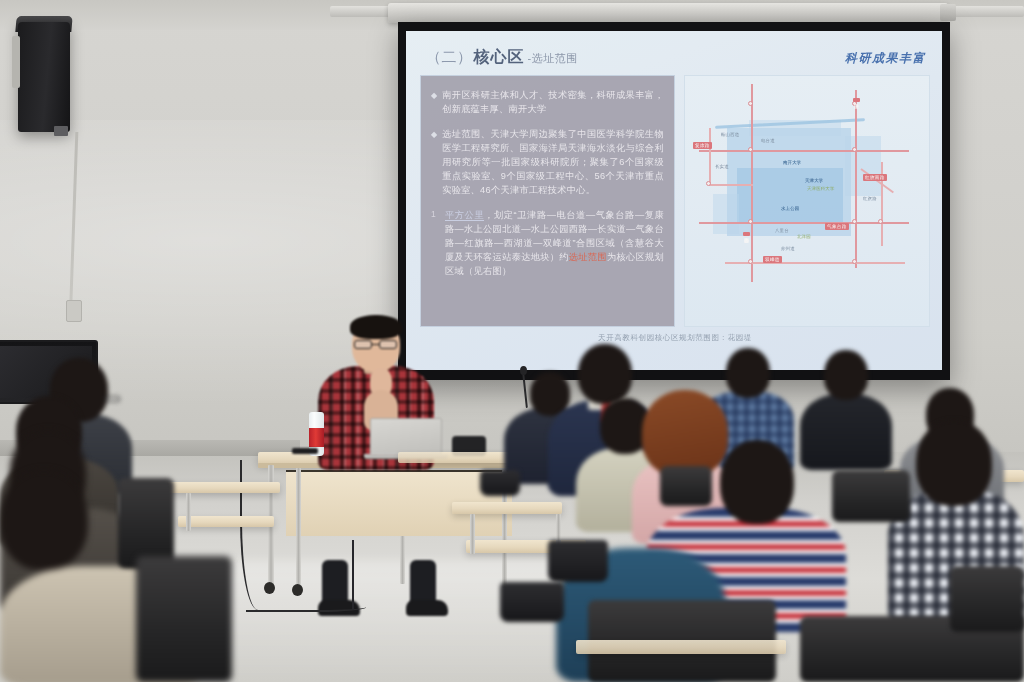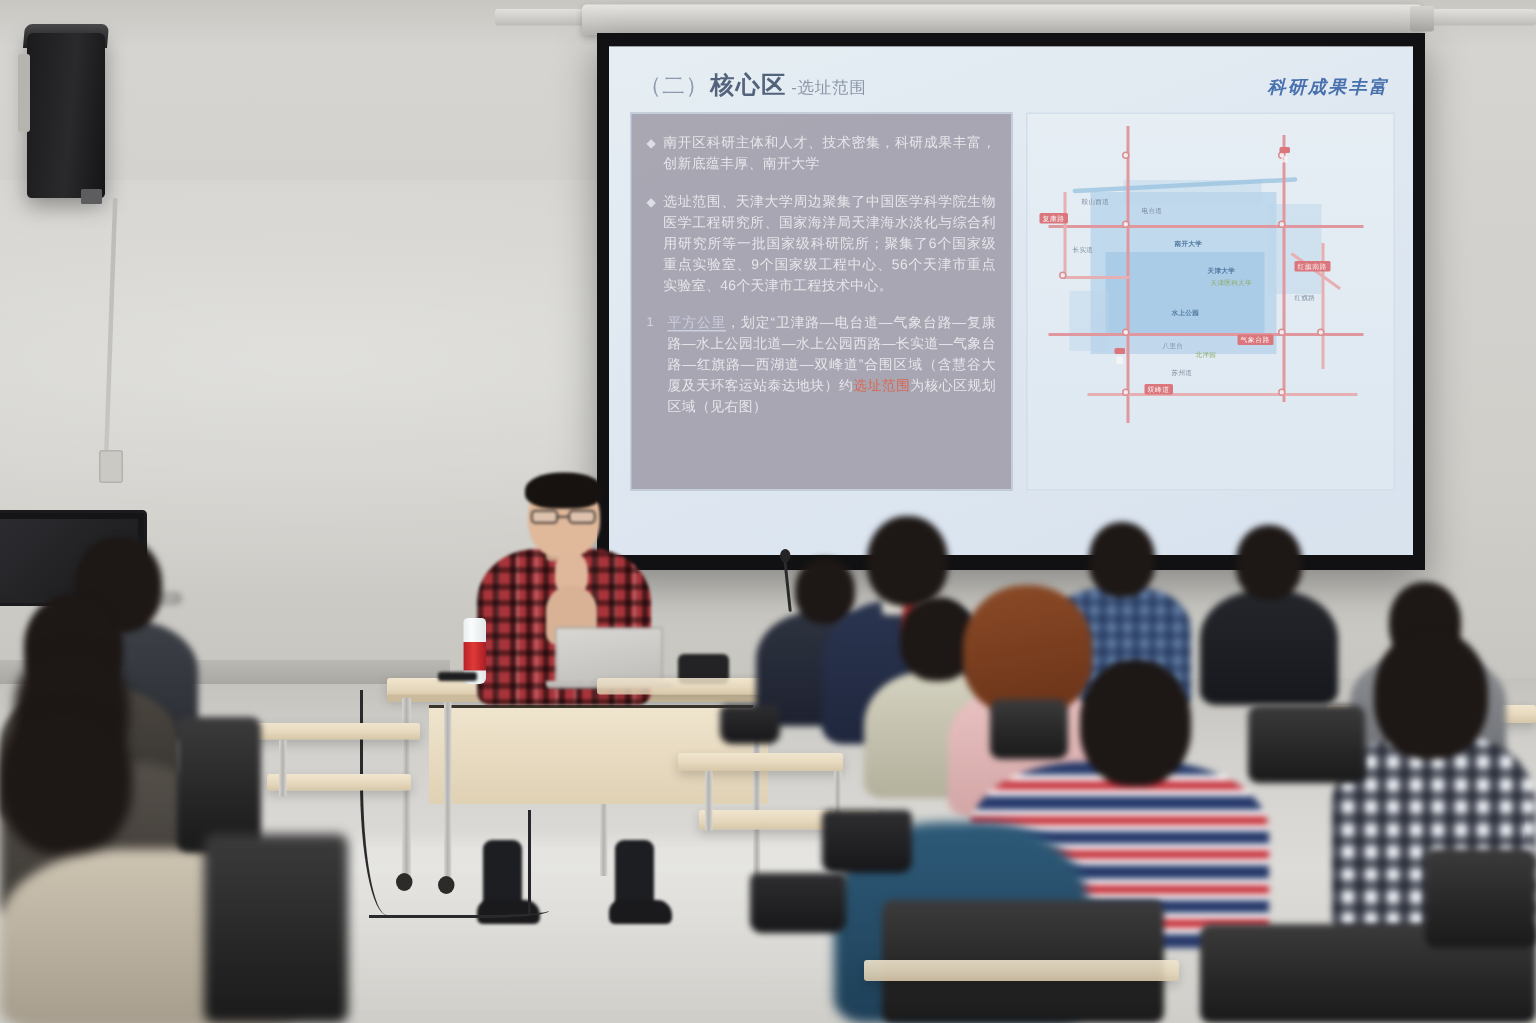--- a/index.html
+++ b/index.html
@@ -416,20 +416,21 @@
               <div class="maplabel" style="left:30px;top:88px;">长实道</div>
               <div class="maplabel" style="left:76px;top:62px;">电台道</div>
               <div class="maplabel maplabel-g" style="left:112px;top:158px;">北洋园</div>
               <div class="maplabel" style="left:178px;top:120px;">红旗路</div>
               <div class="maplabel" style="left:96px;top:170px;">苏州道</div>
 
             </div>
           </div>
         </div>
 
+        <div class="slide-caption">天开高教科创园核心区规划范围图：花园堤</div>
       </div>
     </div>
   </div>
 
   <div class="desk" style="left:258px;top:452px;width:252px;height:13px;"></div>
   <div class="desk-edge" style="left:258px;top:463px;width:252px;height:5px;"></div>
   <div class="desk-panel" style="left:286px;top:470px;width:226px;height:66px;"></div>
   <div class="leg" style="left:268px;top:465px;width:6px;height:120px;"></div>
   <div class="leg" style="left:296px;top:468px;width:5px;height:118px;"></div>
   <div class="leg" style="left:400px;top:536px;width:5px;height:48px;"></div>

